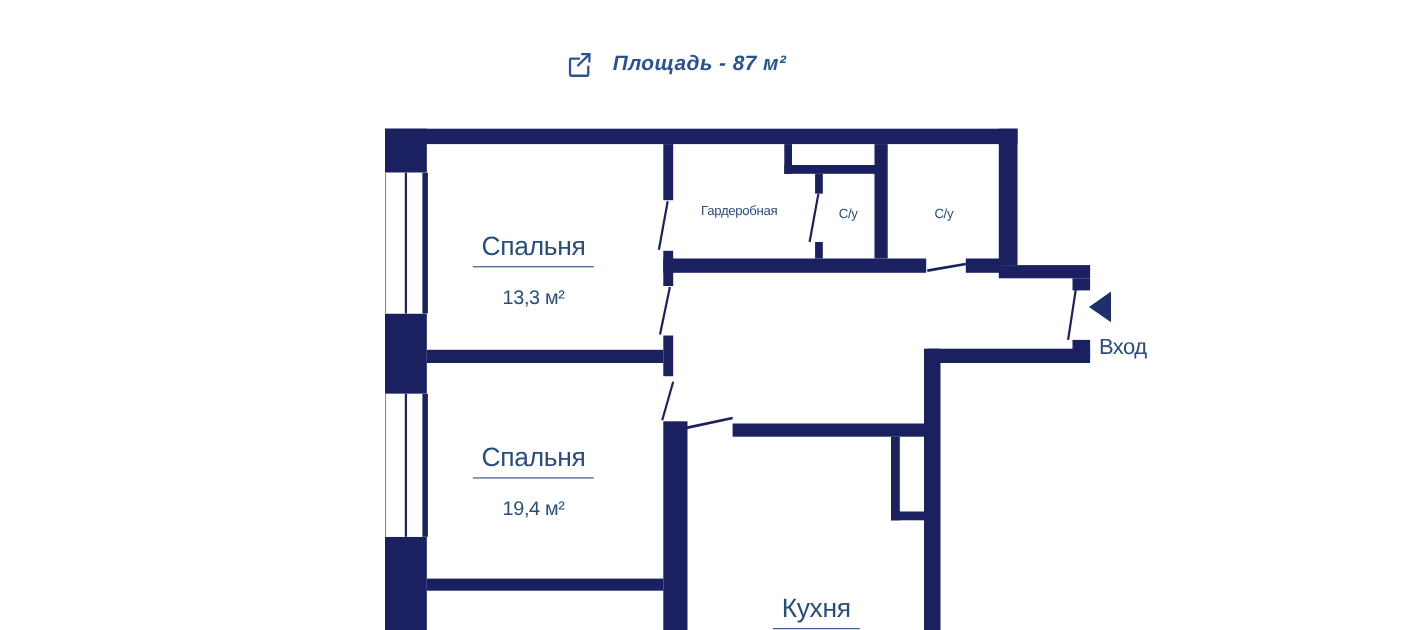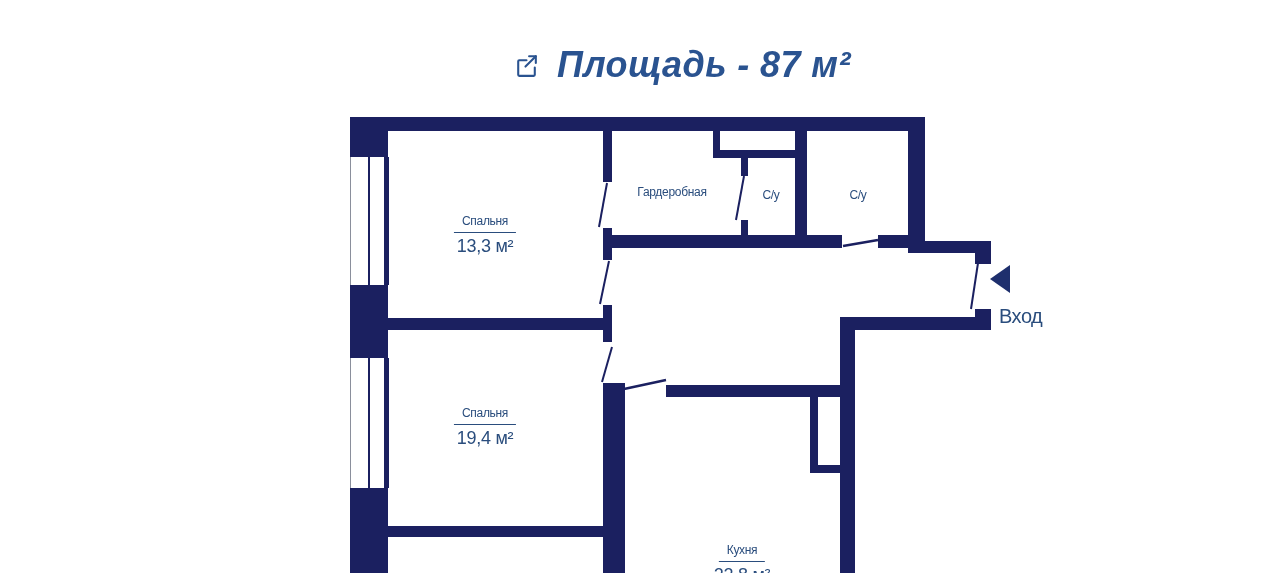--- a/index.html
+++ b/index.html
@@ -6,36 +6,36 @@
     --wall:#1b2060;
     --label:#2a4d7d;
     --title:#2a5390;
   }
   html,body{margin:0;padding:0;background:#ffffff;}
   body{width:1280px;height:573px;overflow:hidden;font-family:"Liberation Sans",sans-serif;}
   .canvas{position:relative;width:1280px;height:573px;background:#fff;}
 
   
   .hdr{position:absolute;left:512px;top:44px;display:flex;align-items:center;gap:16px;}
-  .hdr .ttl{color:var(--title);font-style:italic;font-weight:700;font-size:36px;letter-spacing:.4px;white-space:nowrap;}
+  .hdr .ttl{color:var(--title);font-style:italic;font-weight:700;font-size:19px;letter-spacing:.4px;white-space:nowrap;}
   .hdr svg{display:block;}
 
   
   .w{position:absolute;background:var(--wall);}
 
   
   .win{position:absolute;left:350px;width:38px;background:#fff;border-left:1.5px solid #8a8f9c;}
   .win .mull{position:absolute;top:0;bottom:0;left:17px;width:2px;background:var(--wall);}
   .win .inner{position:absolute;top:0;bottom:0;right:0;width:5px;background:var(--wall);}
 
   
   .room-label{position:absolute;transform:translateX(-50%);text-align:center;color:var(--label);letter-spacing:-0.3px;}
-  .room-name{display:inline-block;font-size:12px;line-height:1.15;}
+  .room-name{display:inline-block;font-size:24px;line-height:1.15;}
   .room-name.u{border-bottom:1.5px solid var(--label);padding:0 8px 3px;}
-  .room-area{font-size:18px;margin-top:3px;}
+  .room-area{font-size:18px;margin-top:17px;}
   .room-label.sm .room-name{font-size:12px;}
 
   .vhod{position:absolute;left:999px;top:305px;color:var(--label);font-size:20px;letter-spacing:-0.5px;}
   .tri{position:absolute;left:990px;top:265px;width:0;height:0;
        border-top:14px solid transparent;border-bottom:14px solid transparent;
        border-right:20px solid #1e2f6d;}
 
   .leaves{position:absolute;left:0;top:0;}
 </style>
 </head>

